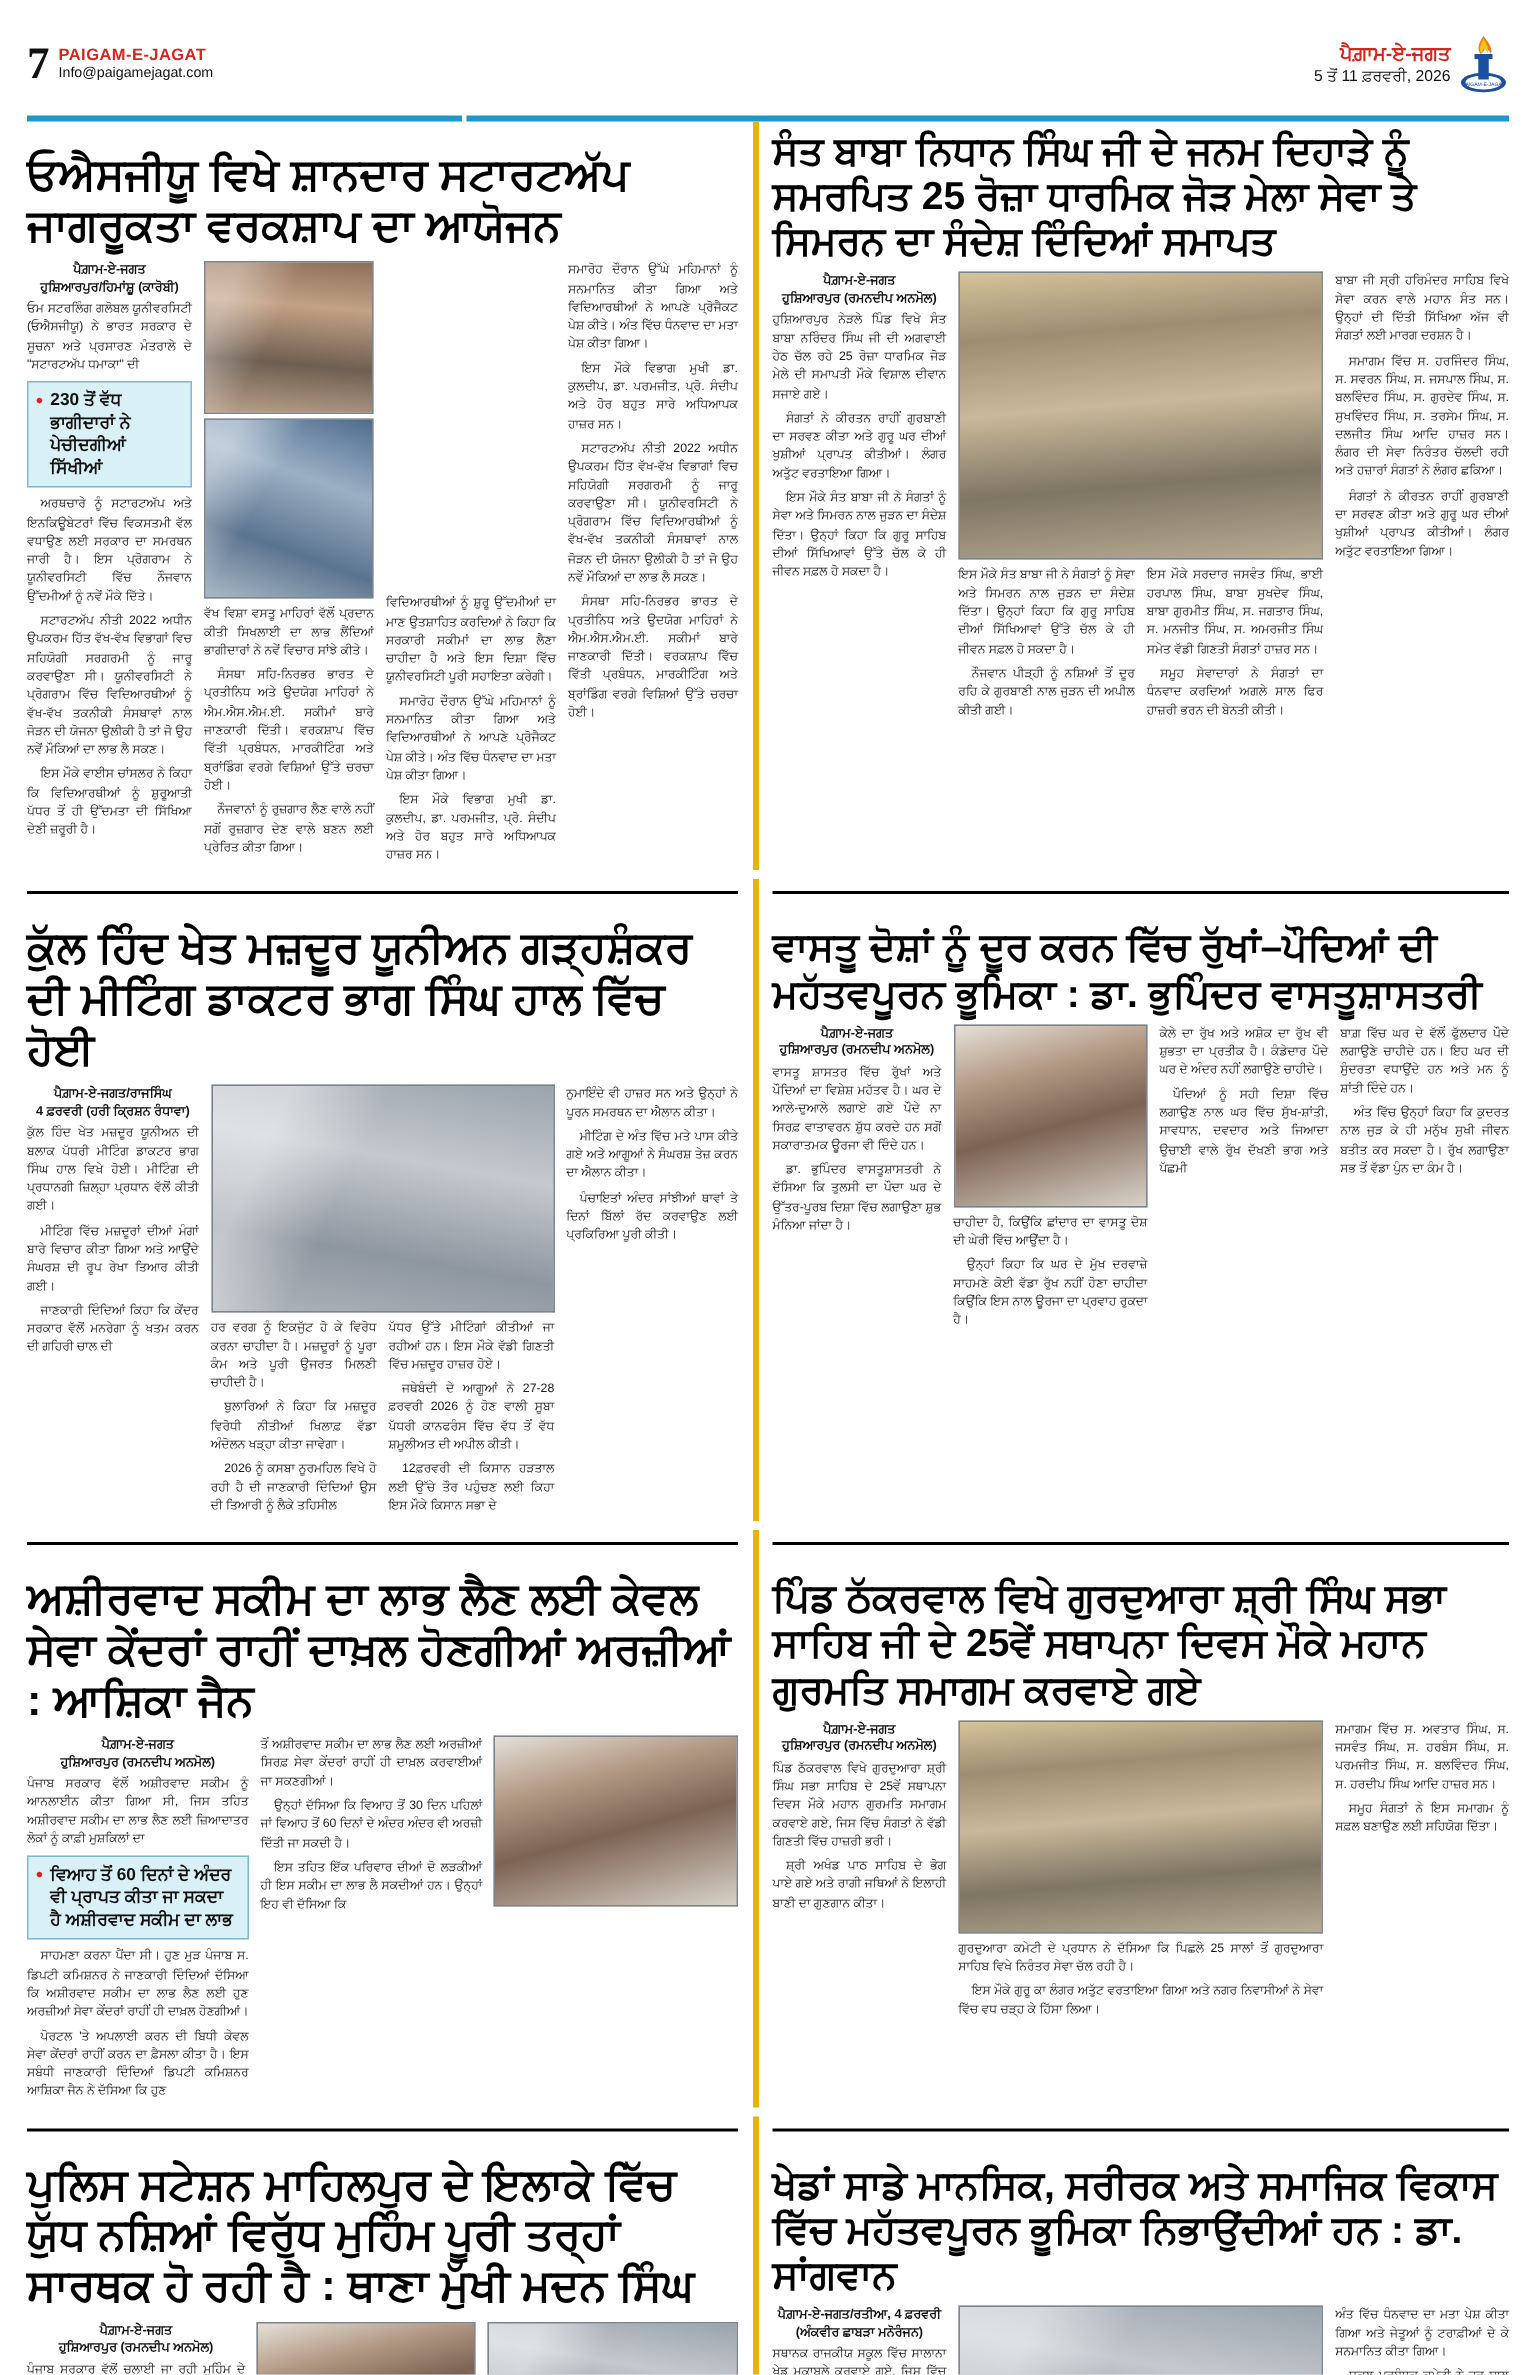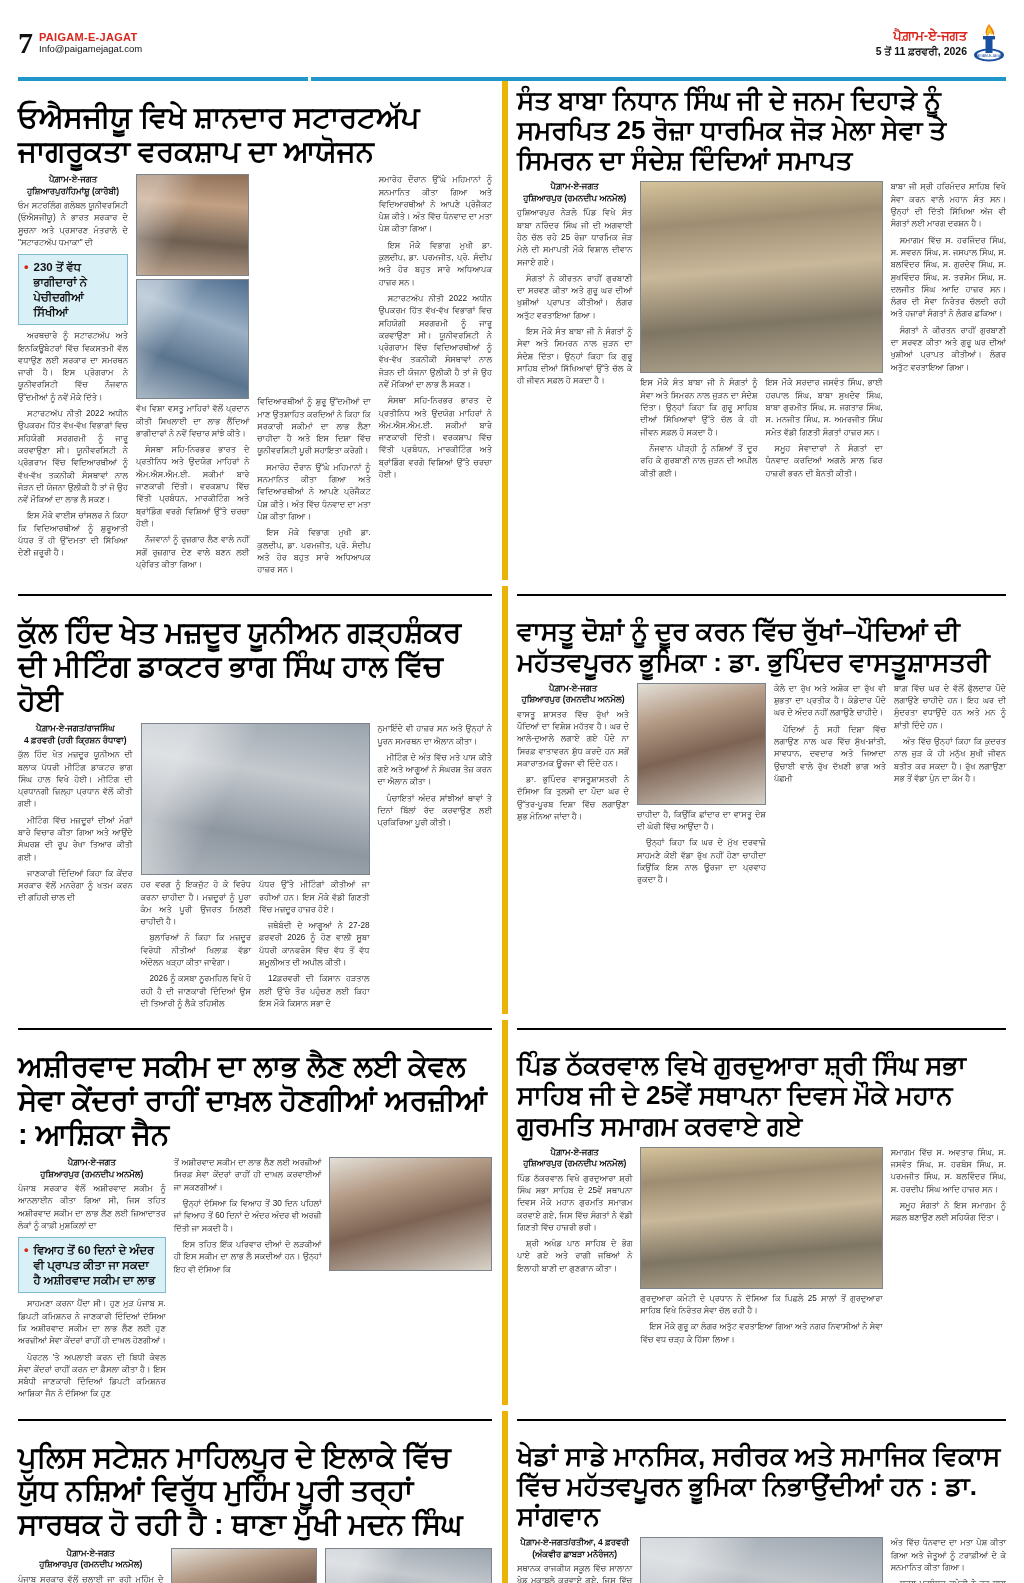--- a/index.html
+++ b/index.html
@@ -16,21 +16,21 @@
   .masthead{display:flex;align-items:center;justify-content:space-between;height:62px;padding-top:12px;}
   .mh-left{display:flex;align-items:center;gap:6px;}
   .mh-pageno{font-size:30px;font-weight:bold;line-height:1;color:#111;font-family:"Liberation Serif",serif;}
   .mh-brandwrap{display:flex;flex-direction:column;line-height:1.15;}
   .mh-brand{font-size:11px;font-weight:bold;color:#d9261c;letter-spacing:.3px;}
   .mh-mail{font-size:9.5px;font-weight:normal;color:#111;}
   .mh-center{font-size:25px;font-weight:bold;letter-spacing:.2px;color:#111;text-align:center;flex:1;}
   .mh-right{display:flex;align-items:center;gap:5px;}
   .mh-rtext{display:flex;flex-direction:column;align-items:flex-end;line-height:1.25;}
   .mh-title{font-size:13px;font-weight:bold;color:#d9261c;}
-  .mh-date{font-size:10.5px;font-weight:bold;color:#111;}
+  .mh-date{font-size:10.5px;font-weight:normal;color:#111;}
   .logo{width:34px;height:38px;position:relative;}
 
   .rule{display:flex;gap:3px;margin-top:3px;}
   .rule i{display:block;height:4px;background:#2196c9;}
   .rule i.a{width:290px;} .rule i.b{flex:1;}
 
   
   .headline{
     font-weight:bold;color:#000000;letter-spacing:0px;line-height:1.16;
     font-size:29px;margin:20px 0 6px;
@@ -65,21 +65,21 @@
   .bullets li{display:flex;gap:5px;font-size:11.5px;font-weight:bold;line-height:1.28;margin-bottom:4px;}
   .bullets li:last-child{margin-bottom:0;}
   .bullets li .dot{color:#d9261c;font-size:13px;line-height:1.05;}
 
   .cols{display:flex;gap:8px;}
   .col{flex:1;min-width:0;}
 
   
   .top-wrap{display:flex;gap:10px;}
   .left-pane{width:474px;}
-  .right-pane{flex:1;border-left:6px solid #eab308;padding-left:9px;}
+  .right-pane{flex:1;border-left:4px solid #eab308;padding-left:9px;}
 </style>
 </head>
 <body>
 
 <div class="page">
 
   <div class="masthead">
     <div class="mh-left">
       <div class="mh-pageno">7</div>
       <div class="mh-brandwrap">

